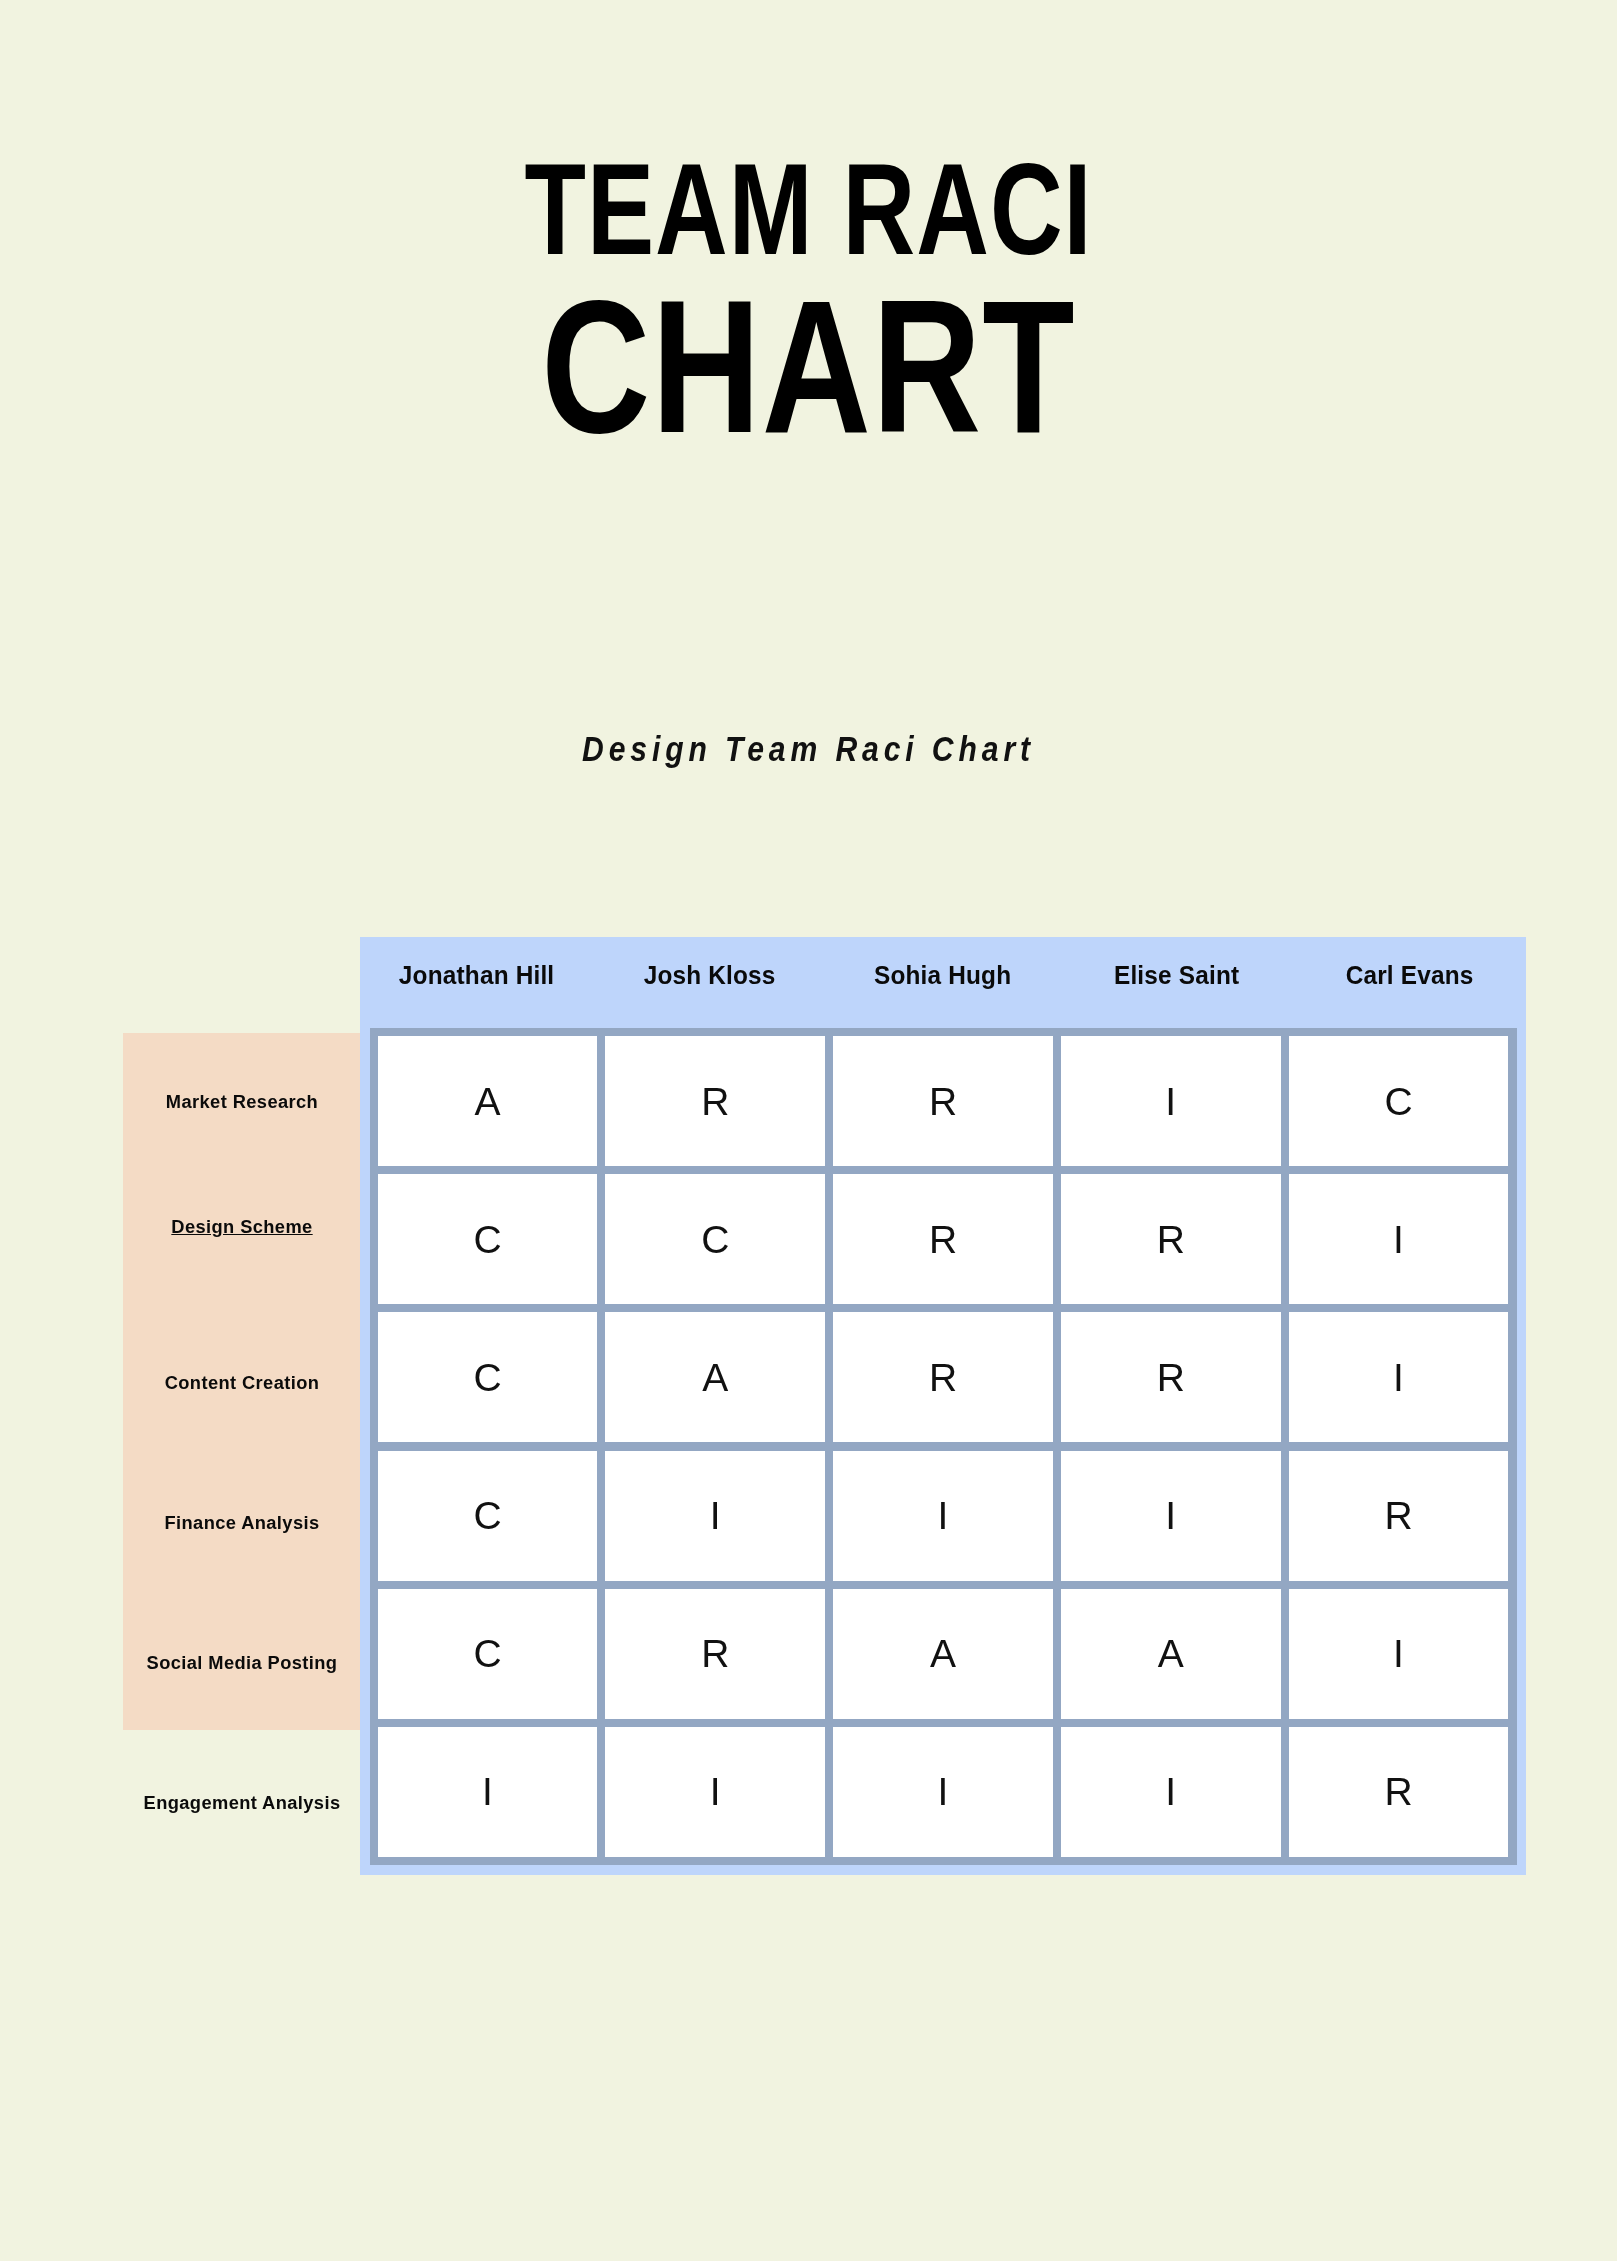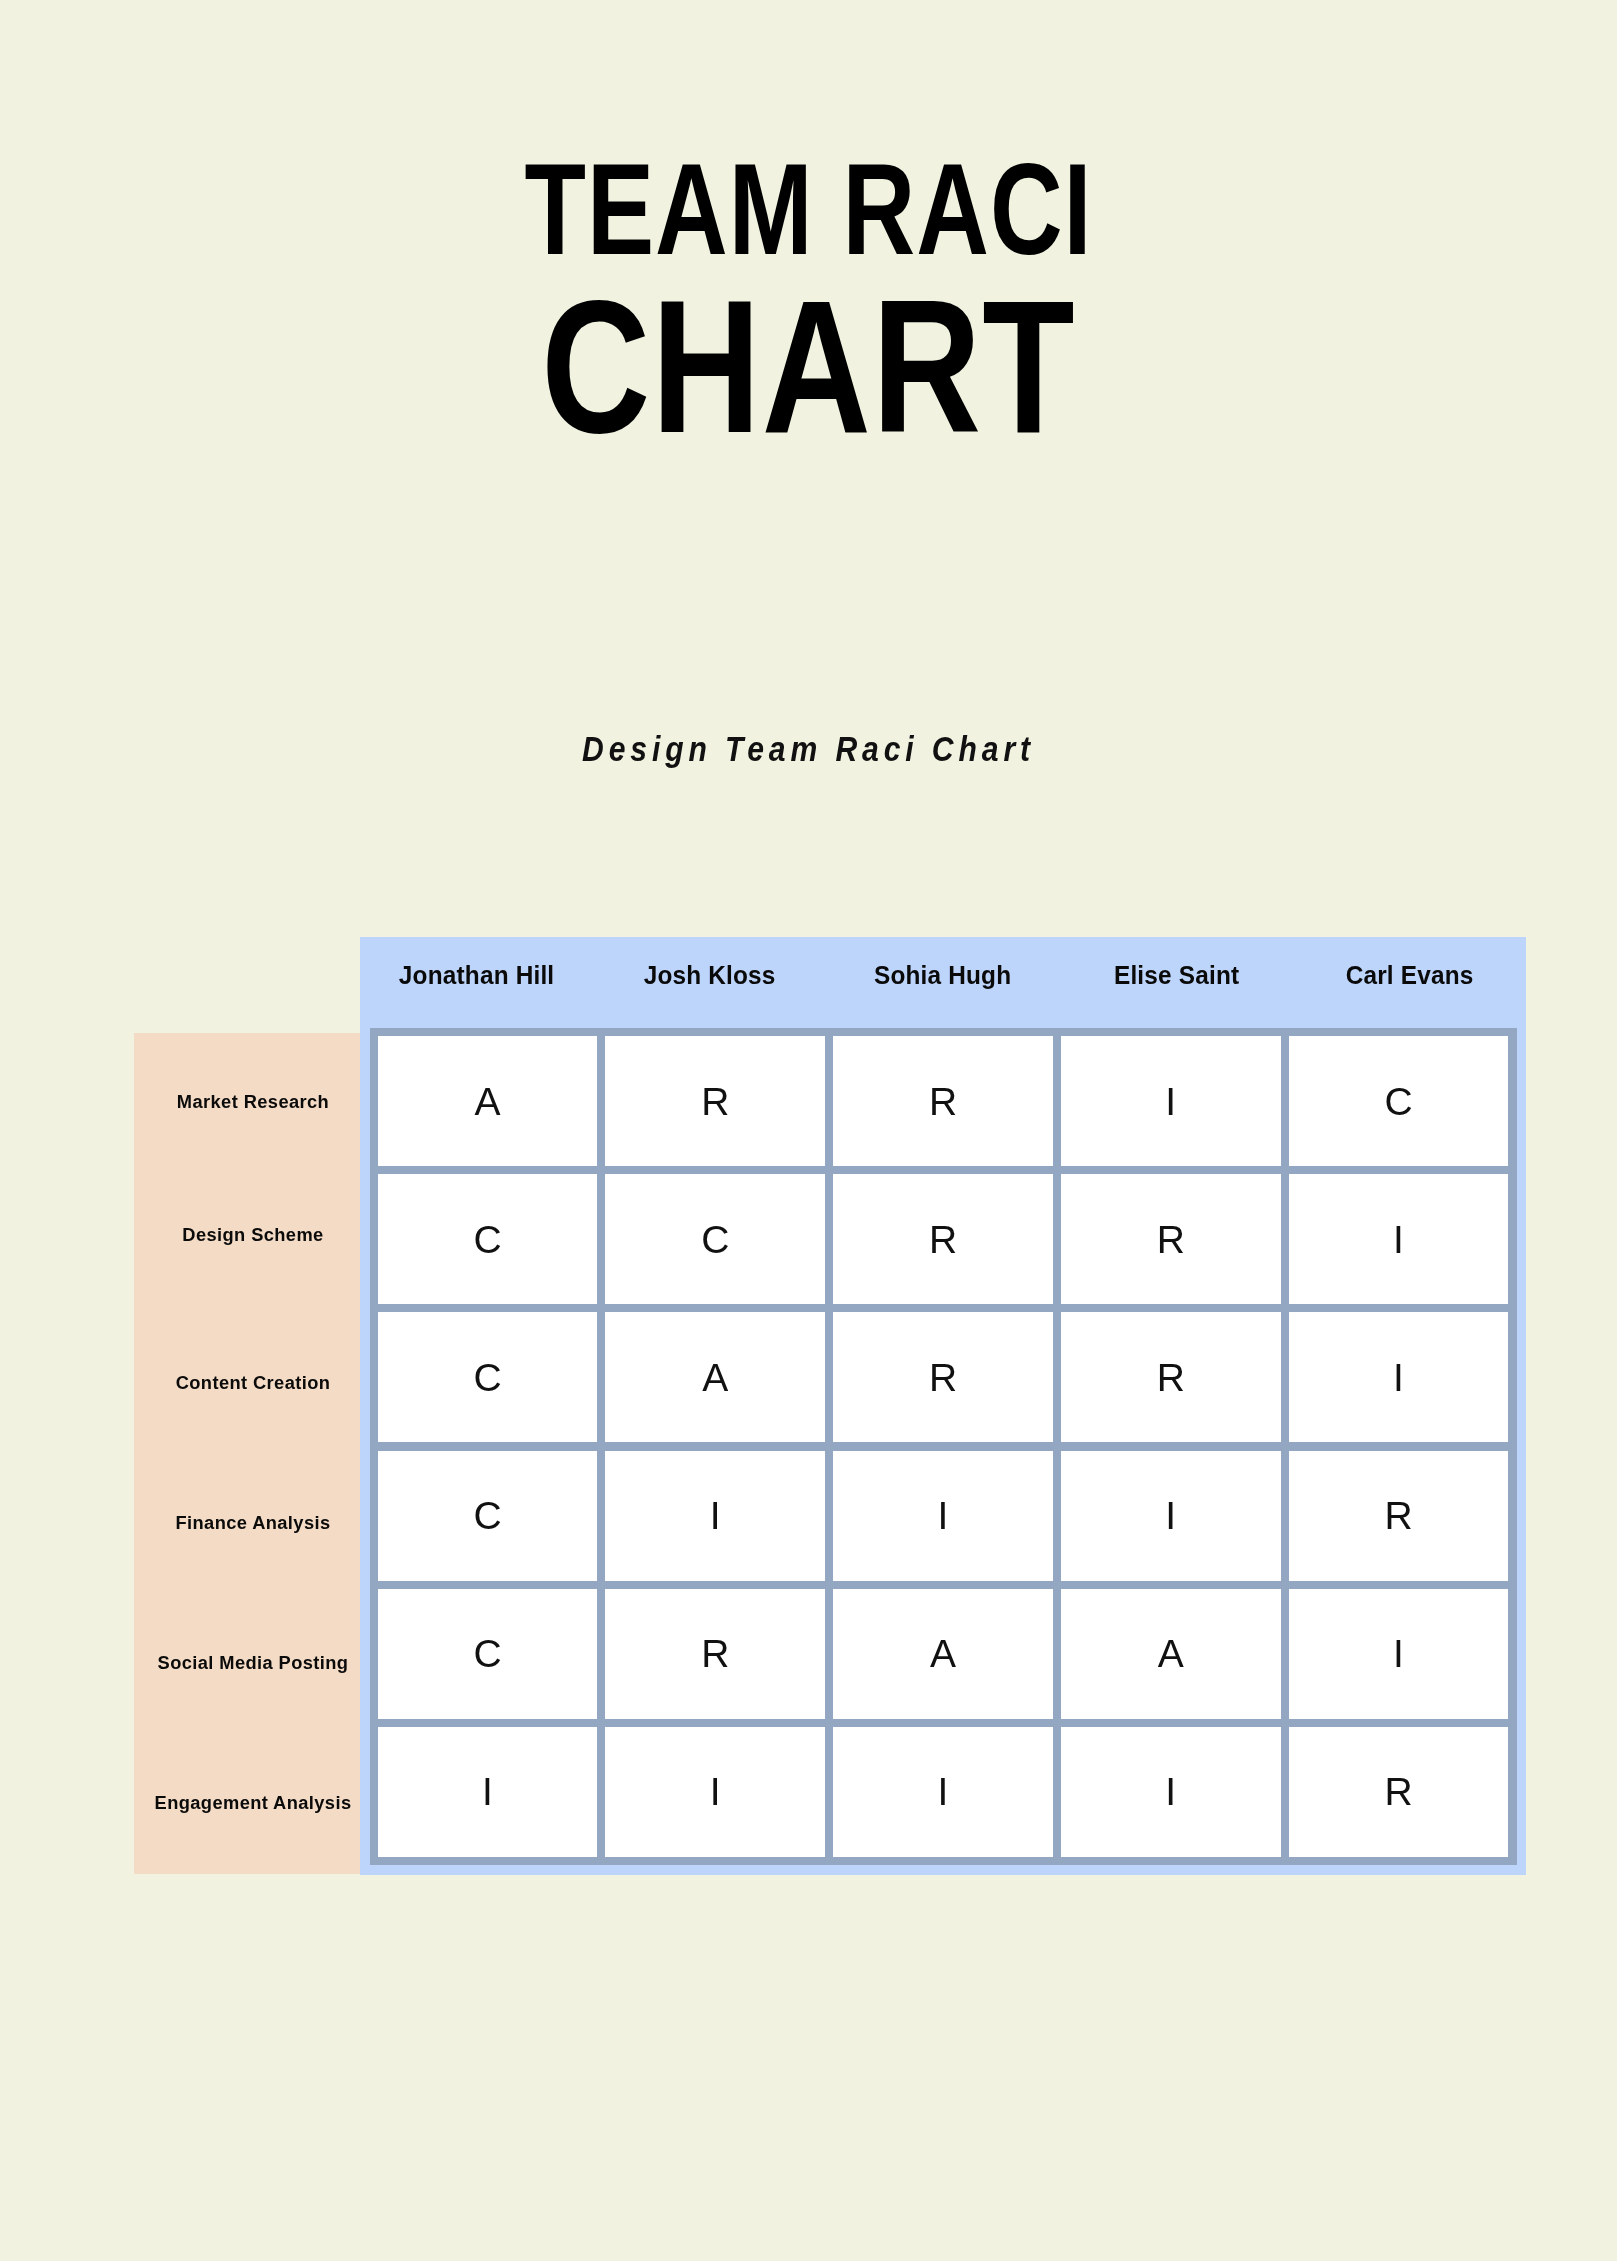--- a/index.html
+++ b/index.html
@@ -68,23 +68,22 @@
     transform-origin: center center;
     white-space: nowrap;
   }
 
   
   #task-panel {
     position: absolute;
     left: 123px;
     top: 1033px;
     width: 238px;
-    height: 841px;
+    height: 697px;
     background: #f4dbc5;
-    margin-left: 11px;
   }
   .task-label {
     position: absolute;
     left: 0;
     width: 238px;
     height: 140px;
     display: flex;
     align-items: center;
     justify-content: center;
     text-align: center;
@@ -170,21 +169,21 @@
 
 <div id="title-block">
   <span id="title-line-1">TEAM RACI</span>
   <span id="title-line-2">CHART</span>
 </div>
 
 <div id="subtitle">Design Team Raci Chart</div>
 
 <div id="task-panel">
     <div class="task-label" style="top: -0.6px;">Market Research</div>
-    <div class="task-label" style="top: 132px;">Design Scheme</div>
+    <div class="task-label" style="top: 124px; text-decoration: underline;">Design Scheme</div>
     <div class="task-label" style="top: 280px;">Content Creation</div>
     <div class="task-label" style="top: 420px;">Finance Analysis</div>
     <div class="task-label" style="top: 700px;">Engagement Analysis</div>
     <div class="task-label" style="top: 560px;">Social Media Posting</div>
   </div>
 
 <div id="grid-panel">
   <div id="name-header-row">
       <div class="name-header">Jonathan Hill</div>
       <div class="name-header">Josh Kloss</div>

